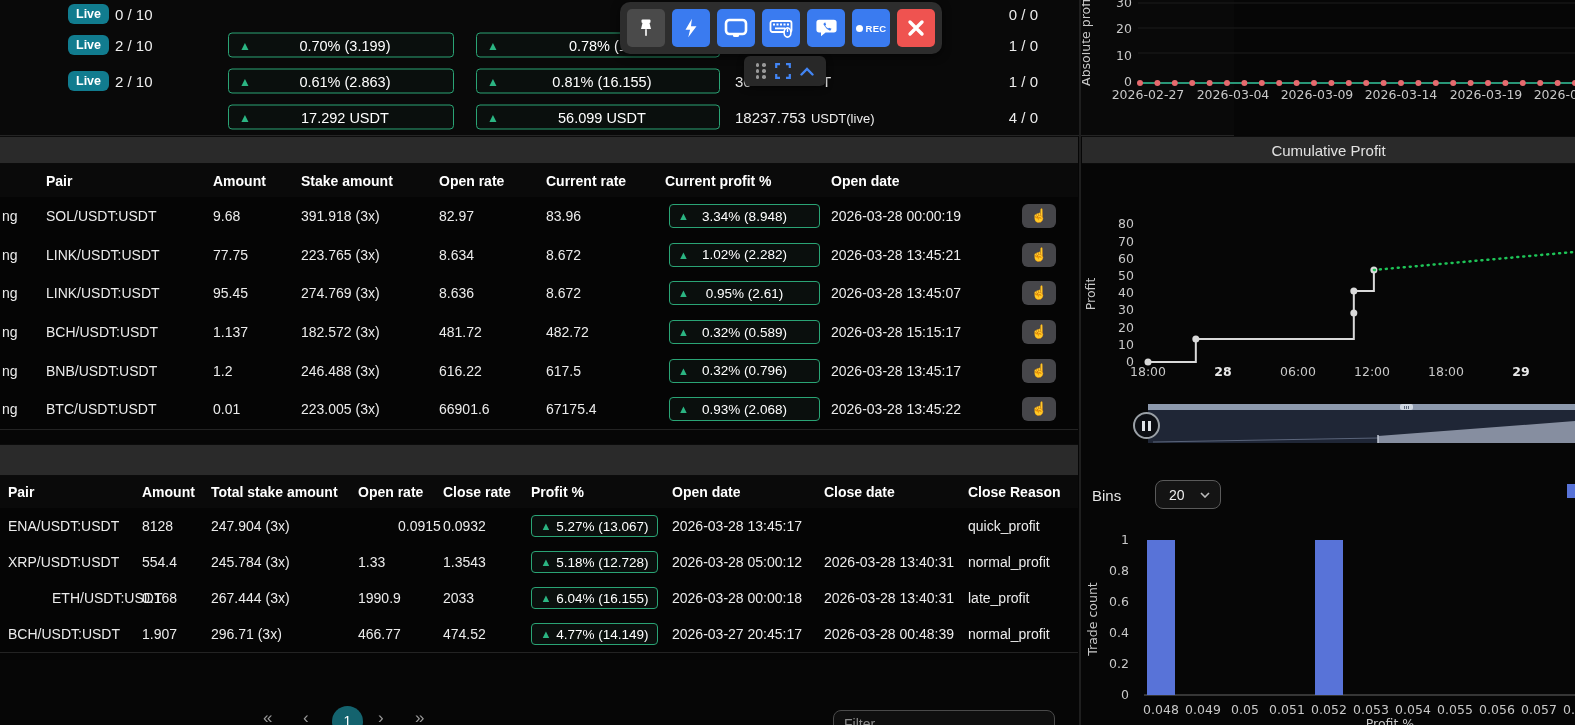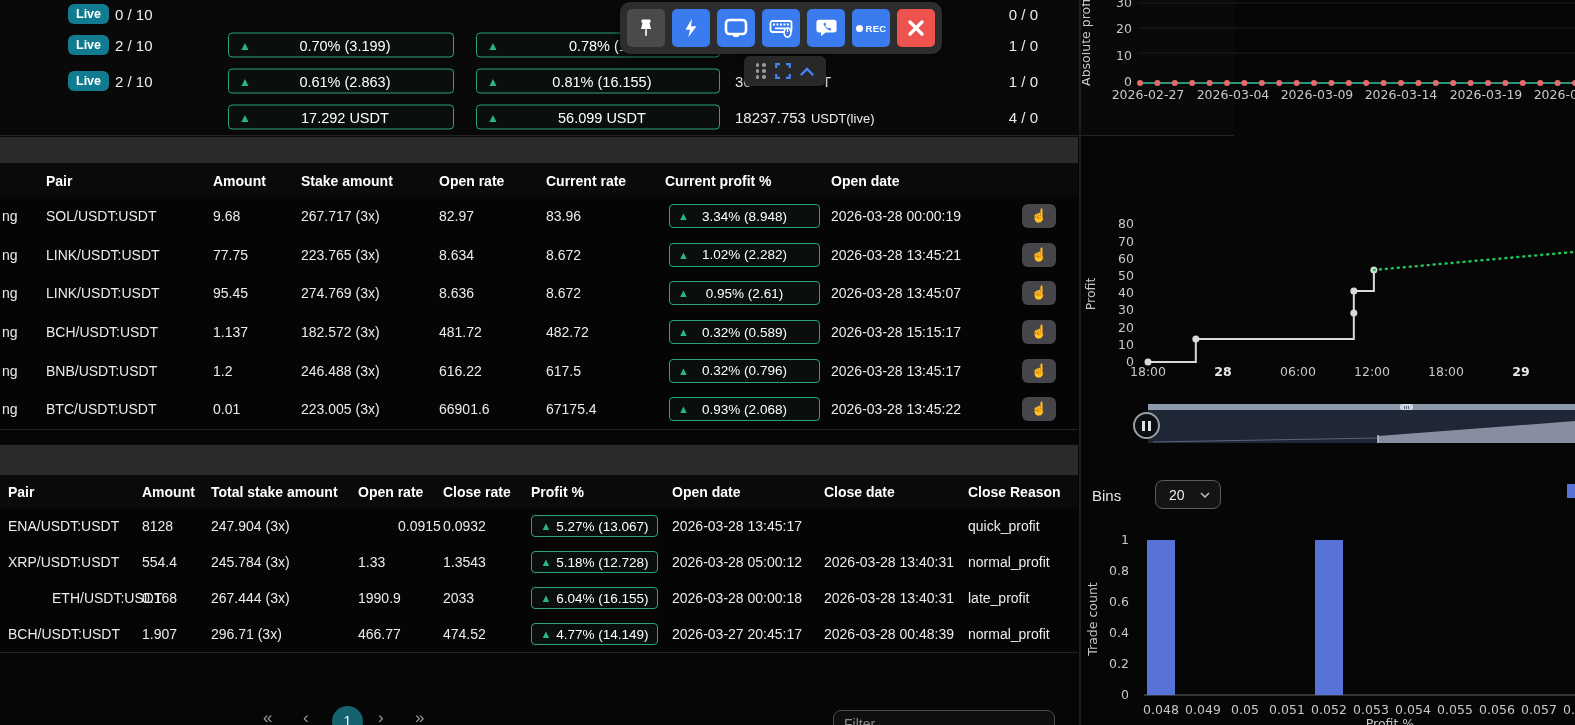--- a/index.html
+++ b/index.html
@@ -133,21 +133,21 @@
         <div class="t-cell hdr" style="left: 301px;">Stake amount</div>
         <div class="t-cell hdr" style="left: 439px;">Open rate</div>
         <div class="t-cell hdr" style="left: 546px;">Current rate</div>
         <div class="t-cell hdr" style="left: 665px;">Current profit %</div>
         <div class="t-cell hdr" style="left: 831px;">Open date</div>
       </div>
       <div class="t-row" style="top: 33px; height: 38.6px;">
         <div class="t-cell" style="left: 2px;">ng</div>
         <div class="t-cell" style="left: 46px;">SOL/USDT:USDT</div>
         <div class="t-cell" style="left: 213px;">9.68</div>
-        <div class="t-cell" style="left: 301px;">267.717 (3x)</div>
+        <div class="t-cell" style="left: 301px;">391.918 (3x)</div>
         <div class="t-cell" style="left: 439px;">82.97</div>
         <div class="t-cell" style="left: 546px;">83.96</div>
         <div class="pbadge openb" style="left: 669px; width: 151px; height: 24px;">
           <div class="arr">▲</div>
           <div class="txt">3.34% (8.948)</div>
         </div>
         <div class="t-cell" style="left: 831px;">2026-03-28 00:00:19</div>
         <button class="act-btn">☝</button>
       </div>
       <div class="t-row" style="top: 71.6px; height: 38.6px;">
@@ -343,20 +343,23 @@
         <text x="66" y="99" text-anchor="middle" fill="#c8c8c8" font-size="12.5" font-family="&quot;DejaVu Sans&quot;, sans-serif" font-weight="normal">2026-02-27</text>
         <text x="151" y="99" text-anchor="middle" fill="#c8c8c8" font-size="12.5" font-family="&quot;DejaVu Sans&quot;, sans-serif" font-weight="normal">2026-03-04</text>
         <text x="235" y="99" text-anchor="middle" fill="#c8c8c8" font-size="12.5" font-family="&quot;DejaVu Sans&quot;, sans-serif" font-weight="normal">2026-03-09</text>
         <text x="319" y="99" text-anchor="middle" fill="#c8c8c8" font-size="12.5" font-family="&quot;DejaVu Sans&quot;, sans-serif" font-weight="normal">2026-03-14</text>
         <text x="404" y="99" text-anchor="middle" fill="#c8c8c8" font-size="12.5" font-family="&quot;DejaVu Sans&quot;, sans-serif" font-weight="normal">2026-03-19</text>
         <text x="488" y="99" text-anchor="middle" fill="#c8c8c8" font-size="12.5" font-family="&quot;DejaVu Sans&quot;, sans-serif" font-weight="normal">2026-03-24</text>
         <text x="8" y="40" text-anchor="middle" fill="#c8c8c8" font-size="12.5" font-family="&quot;DejaVu Sans&quot;, sans-serif" font-weight="normal" transform="rotate(-90 8 40)">Absolute profit</text>
       </svg>
     </div>
 
+  <div class="band" style="left:1082px;top:136px;width:493px;height:28px;">
+    <div class="band-title">Cumulative Profit</div>
+  </div>
   <div id="cumChart" class="abs" style="left:1082px;top:164px;width:493px;height:240px;">
       <svg width="493" height="240">
         <text x="52" y="202" text-anchor="end" fill="#c8c8c8" font-size="12.5" font-family="&quot;DejaVu Sans&quot;, sans-serif" font-weight="normal">0</text>
         <text x="52" y="184.8" text-anchor="end" fill="#c8c8c8" font-size="12.5" font-family="&quot;DejaVu Sans&quot;, sans-serif" font-weight="normal">10</text>
         <text x="52" y="167.6" text-anchor="end" fill="#c8c8c8" font-size="12.5" font-family="&quot;DejaVu Sans&quot;, sans-serif" font-weight="normal">20</text>
         <text x="52" y="150.4" text-anchor="end" fill="#c8c8c8" font-size="12.5" font-family="&quot;DejaVu Sans&quot;, sans-serif" font-weight="normal">30</text>
         <text x="52" y="133.2" text-anchor="end" fill="#c8c8c8" font-size="12.5" font-family="&quot;DejaVu Sans&quot;, sans-serif" font-weight="normal">40</text>
         <text x="52" y="116" text-anchor="end" fill="#c8c8c8" font-size="12.5" font-family="&quot;DejaVu Sans&quot;, sans-serif" font-weight="normal">50</text>
         <text x="52" y="98.8" text-anchor="end" fill="#c8c8c8" font-size="12.5" font-family="&quot;DejaVu Sans&quot;, sans-serif" font-weight="normal">60</text>
         <text x="52" y="81.60000000000001" text-anchor="end" fill="#c8c8c8" font-size="12.5" font-family="&quot;DejaVu Sans&quot;, sans-serif" font-weight="normal">70</text>

